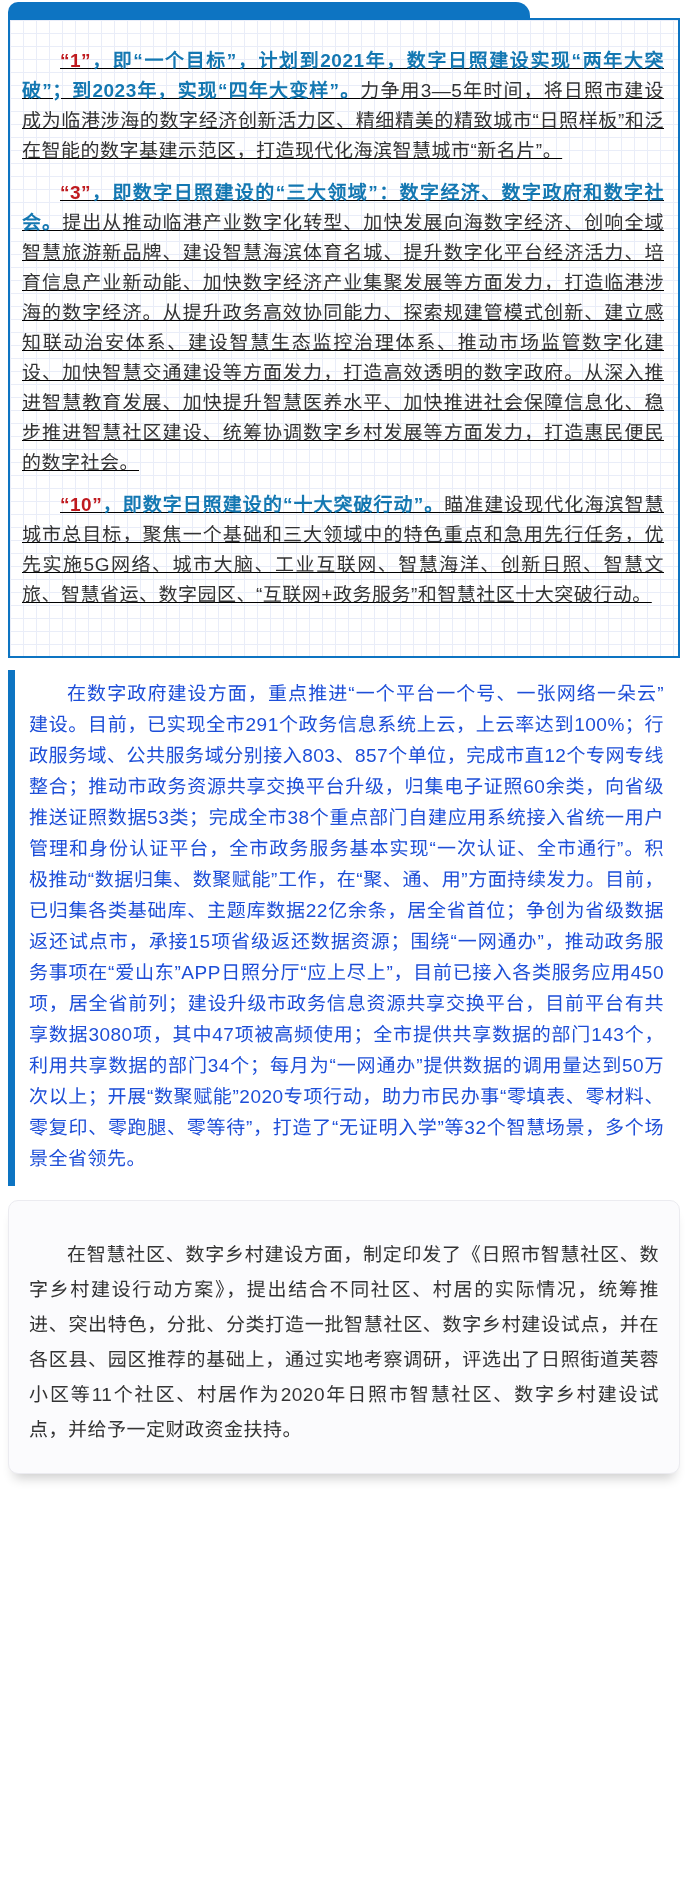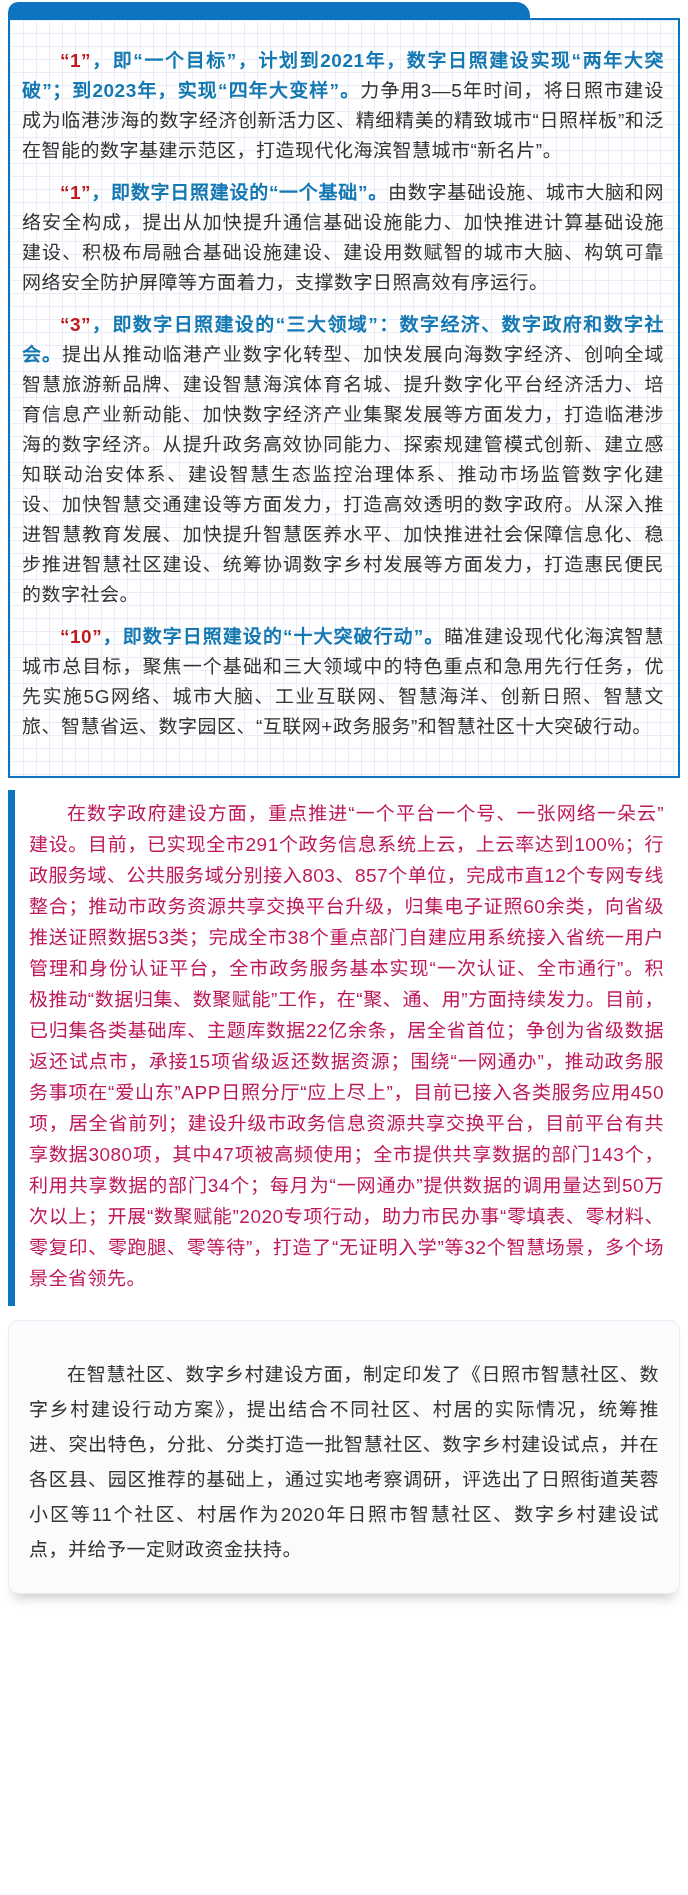--- a/index.html
+++ b/index.html
@@ -14,39 +14,39 @@
   
   .grid{
     background-color:#ffffff;
     background-image:
       linear-gradient(#e9edf8 1px, transparent 1px),
       linear-gradient(90deg, #e9edf8 1px, transparent 1px);
     background-size:13px 13px;
   }
 
   
-  .top-card{position:relative;}
+  .top-card{position:relative;text-decoration:underline;}
   .top-card .tab{
     width:522px;height:16px;
     background:#0d74c2;
     border-radius:10px 14px 0 0;
   }
   .top-card .card-body{
     border:2px solid #0d74c2;
     padding:26px 14px 34px 12px;
   }
   .top-card p{
     margin:0 0 12px 0;
     font-size:19px;line-height:30px;
     letter-spacing:0.5px;
     color:#333333;
     text-indent:2em;
     text-align:justify;
   }
-  .top-card p:last-child{margin-bottom:0;}
+  .top-card p:last-child{margin-bottom:12px;}
   .num{color:#bf1a1f;font-weight:bold;}
   .lead{color:#1478b2;font-weight:bold;}
 
   
   .section-para{
     padding:12px 12px 14px 12px;
     font-size:19px;line-height:31px;
     letter-spacing:0.5px;
     color:#2f2f2f;
     text-align:justify;
@@ -56,21 +56,21 @@
   .section-economy{margin-top:12px;}
 
   
   .quote-block{
     margin-top:12px;
     border-left:7px solid #0d74c2;
     background:#ffffff;
     padding:8px 16px 12px 14px;
     font-size:19px;line-height:31px;
     letter-spacing:0.5px;
-    color:#be185d;
+    color:#1d4ed8;
     text-align:justify;
   }
   .quote-block p{margin:0;text-indent:2em;}
 
   
   .bottom-card{
     margin:14px 0 12px 0;
     background:#fbfbfd;
     border:1px solid #ebebf0;
     border-radius:10px;
@@ -88,23 +88,20 @@
 
 <div class="page">
 
   <section class="top-card">
     <div class="tab"></div>
     <div class="card-body grid">
       <p>
         <span class="num">“1”</span><span class="lead">，即“一个目标”，计划到2021年，数字日照建设实现“两年大突破”；到2023年，实现“四年大变样”。</span><span>力争用3—5年时间，将日照市建设成为临港涉海的数字经济创新活力区、精细精美的精致城市“日照样板”和泛在智能的数字基建示范区，打造现代化海滨智慧城市“新名片”。</span>
       </p>
       <p>
-        <span class="num">“1”</span><span class="lead">，即数字日照建设的“一个基础”。</span><span>由数字基础设施、城市大脑和网络安全构成，提出从加快提升通信基础设施能力、加快推进计算基础设施建设、积极布局融合基础设施建设、建设用数赋智的城市大脑、构筑可靠网络安全防护屏障等方面着力，支撑数字日照高效有序运行。</span>
-      </p>
-      <p>
         <span class="num">“3”</span><span class="lead">，即数字日照建设的“三大领域”：数字经济、数字政府和数字社会。</span><span>提出从推动临港产业数字化转型、加快发展向海数字经济、创响全域智慧旅游新品牌、建设智慧海滨体育名城、提升数字化平台经济活力、培育信息产业新动能、加快数字经济产业集聚发展等方面发力，打造临港涉海的数字经济。从提升政务高效协同能力、探索规建管模式创新、建立感知联动治安体系、建设智慧生态监控治理体系、推动市场监管数字化建设、加快智慧交通建设等方面发力，打造高效透明的数字政府。从深入推进智慧教育发展、加快提升智慧医养水平、加快推进社会保障信息化、稳步推进智慧社区建设、统筹协调数字乡村发展等方面发力，打造惠民便民的数字社会。</span>
       </p>
       <p>
         <span class="num">“10”</span><span class="lead">，即数字日照建设的“十大突破行动”。</span><span>瞄准建设现代化海滨智慧城市总目标，聚焦一个基础和三大领域中的特色重点和急用先行任务，优先实施5G网络、城市大脑、工业互联网、智慧海洋、创新日照、智慧文旅、智慧省运、数字园区、“互联网+政务服务”和智慧社区十大突破行动。</span>
       </p>
     </div>
   </section>
 
 
   <section class="quote-block">

